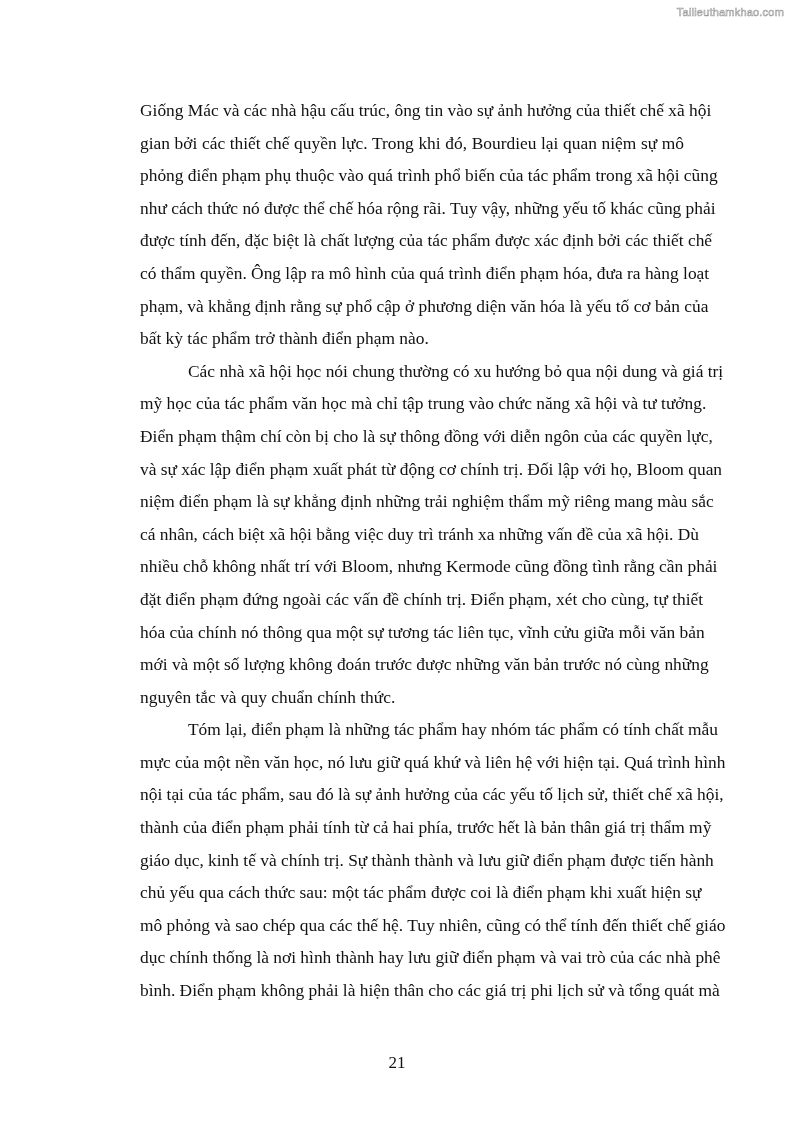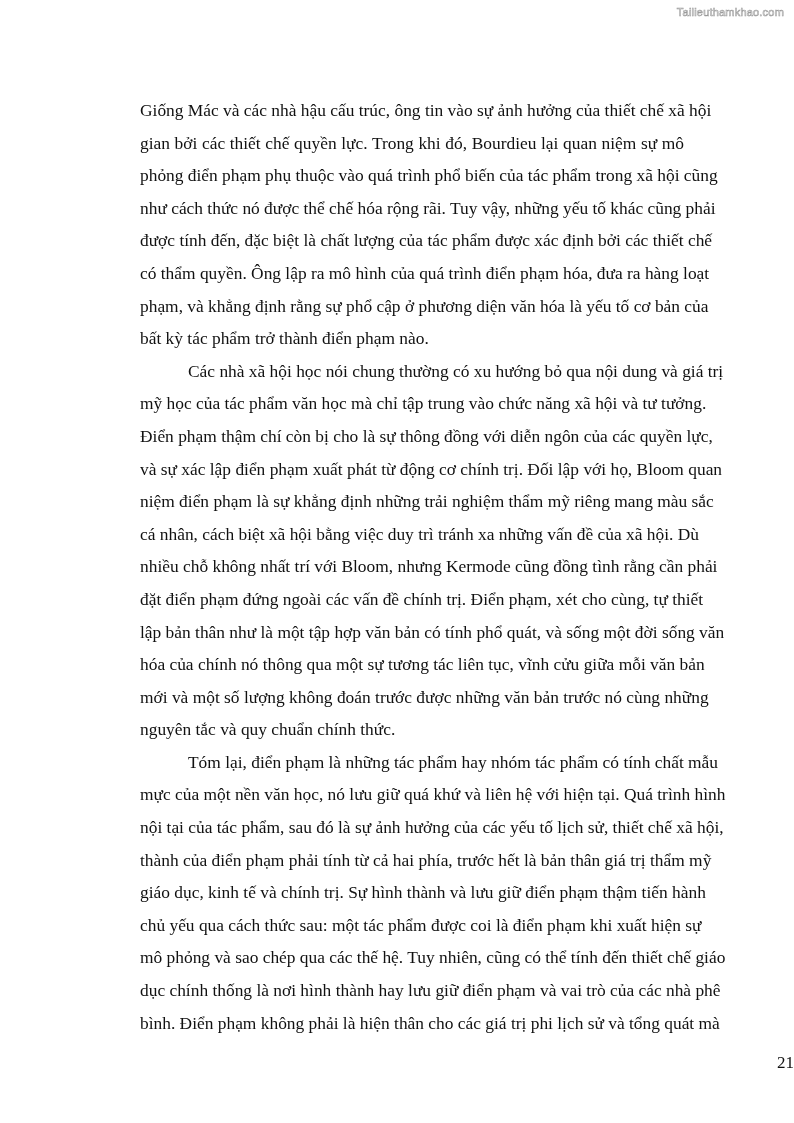--- a/index.html
+++ b/index.html
@@ -48,21 +48,21 @@
       text-align-last: left;
     }
     .line.indent {
       padding-left: 48px;
     }
     .page-number {
       position: absolute;
       top: 1053px;
       left: 0;
       width: 794px;
-      text-align: right;
+      text-align: center;
       font-size: 17px;
     }
   </style>
 </head>
 <body>
 
 <div class="watermark">Tailieuthamkhao.com</div>
 
 <div class="page-body">
 
@@ -79,32 +79,31 @@
 
   <div class="paragraph">
     <span class="line indent">Các nhà xã hội học nói chung thường có xu hướng bỏ qua nội dung và giá trị</span>
     <span class="line">mỹ học của tác phẩm văn học mà chỉ tập trung vào chức năng xã hội và tư tưởng.</span>
     <span class="line">Điển phạm thậm chí còn bị cho là sự thông đồng với diễn ngôn của các quyền lực,</span>
     <span class="line">và sự xác lập điển phạm xuất phát từ động cơ chính trị. Đối lập với họ, Bloom quan</span>
     <span class="line">niệm điển phạm là sự khẳng định những trải nghiệm thẩm mỹ riêng mang màu sắc</span>
     <span class="line">cá nhân, cách biệt xã hội bằng việc duy trì tránh xa những vấn đề của xã hội. Dù</span>
     <span class="line">nhiều chỗ không nhất trí với Bloom, nhưng Kermode cũng đồng tình rằng cần phải</span>
     <span class="line">đặt điển phạm đứng ngoài các vấn đề chính trị. Điển phạm, xét cho cùng, tự thiết</span>
-    <span class="line">lập bản thân như là một tập hợp văn bản có tính phổ quát, và sống một đời sống văn</span>
     <span class="line">hóa của chính nó thông qua một sự tương tác liên tục, vĩnh cửu giữa mỗi văn bản</span>
     <span class="line">mới và một số lượng không đoán trước được những văn bản trước nó cùng những</span>
     <span class="line last">nguyên tắc và quy chuẩn chính thức.</span>
   </div>
 
   <div class="paragraph">
     <span class="line indent">Tóm lại, điển phạm là những tác phẩm hay nhóm tác phẩm có tính chất mẫu</span>
     <span class="line">mực của một nền văn học, nó lưu giữ quá khứ và liên hệ với hiện tại. Quá trình hình</span>
     <span class="line">nội tại của tác phẩm, sau đó là sự ảnh hưởng của các yếu tố lịch sử, thiết chế xã hội,</span>
     <span class="line">thành của điển phạm phải tính từ cả hai phía, trước hết là bản thân giá trị thẩm mỹ</span>
-    <span class="line">giáo dục, kinh tế và chính trị. Sự hình thành và lưu giữ điển phạm thậm tiến hành</span>
+    <span class="line">giáo dục, kinh tế và chính trị. Sự thành thành và lưu giữ điển phạm được tiến hành</span>
     <span class="line">chủ yếu qua cách thức sau: một tác phẩm được coi là điển phạm khi xuất hiện sự</span>
     <span class="line">mô phỏng và sao chép qua các thế hệ. Tuy nhiên, cũng có thể tính đến thiết chế giáo</span>
     <span class="line">dục chính thống là nơi hình thành hay lưu giữ điển phạm và vai trò của các nhà phê</span>
     <span class="line">bình. Điển phạm không phải là hiện thân cho các giá trị phi lịch sử và tổng quát mà</span>
   </div>
 
 </div>
 
 <div class="page-number">21</div>
 

